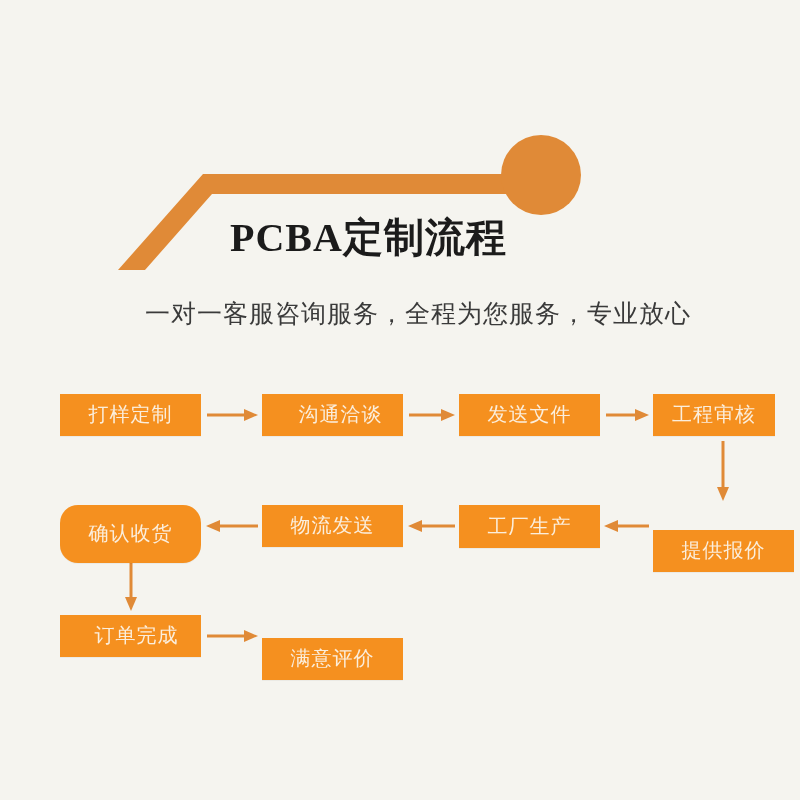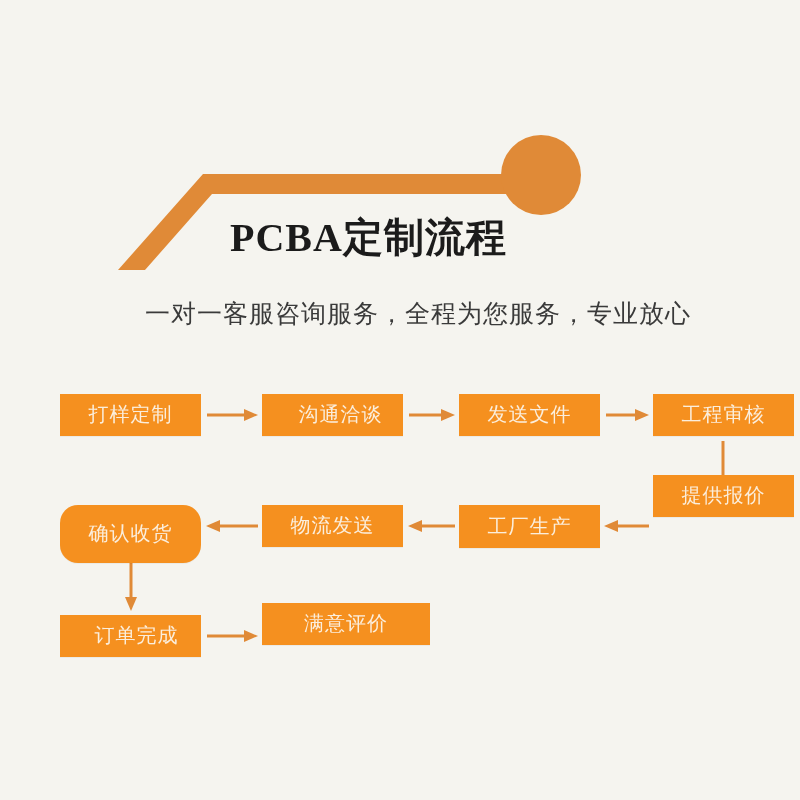--- a/index.html
+++ b/index.html
@@ -153,36 +153,36 @@
   <div id="flow">
       <div class="node" style="left: 42px; top: 394px; width: 141px; height: 42px; background: rgb(245, 144, 31); color: rgb(251, 238, 220);">
         <span class="node-label">打样定制</span>
       </div>
       <div class="node" style="left: 244px; top: 394px; width: 141px; height: 42px; background: rgb(245, 144, 31); color: rgb(251, 238, 220); padding-left: 16px;">
         <span class="node-label">沟通洽谈</span>
       </div>
       <div class="node" style="left: 441px; top: 394px; width: 141px; height: 42px; background: rgb(245, 144, 31); color: rgb(251, 238, 220);">
         <span class="node-label">发送文件</span>
       </div>
-      <div class="node" style="left: 635px; top: 394px; width: 141px; height: 42px; background: rgb(245, 144, 31); color: rgb(251, 238, 220);">
+      <div class="node" style="left: 635px; top: 394px; width: 122px; height: 42px; background: rgb(245, 144, 31); color: rgb(251, 238, 220);">
         <span class="node-label">工程审核</span>
       </div>
       <div class="node" style="left: 42px; top: 505px; width: 141px; height: 58px; background: rgb(245, 144, 31); color: rgb(251, 238, 220); border-radius: 18px;">
         <span class="node-label">确认收货</span>
       </div>
       <div class="node" style="left: 244px; top: 505px; width: 141px; height: 42px; background: rgb(245, 144, 31); color: rgb(251, 238, 220);">
         <span class="node-label">物流发送</span>
       </div>
       <div class="node" style="left: 441px; top: 505px; width: 141px; height: 43px; background: rgb(245, 144, 31); color: rgb(251, 238, 220);">
         <span class="node-label">工厂生产</span>
       </div>
-      <div class="node" style="left: 635px; top: 475px; width: 141px; height: 42px; background: rgb(245, 144, 31); color: rgb(251, 238, 220);">
+      <div class="node" style="left: 635px; top: 530px; width: 141px; height: 42px; background: rgb(245, 144, 31); color: rgb(251, 238, 220);">
         <span class="node-label">提供报价</span>
       </div>
       <div class="node" style="left: 42px; top: 615px; width: 141px; height: 42px; background: rgb(245, 144, 31); color: rgb(251, 238, 220); padding-left: 12px;">
         <span class="node-label">订单完成</span>
       </div>
-      <div class="node" style="left: 244px; top: 603px; width: 168px; height: 42px; background: rgb(245, 144, 31); color: rgb(251, 238, 220);">
+      <div class="node" style="left: 244px; top: 638px; width: 141px; height: 42px; background: rgb(245, 144, 31); color: rgb(251, 238, 220);">
         <span class="node-label">满意评价</span>
       </div>
     </div>
 
 </div>
 
 </body></html>

